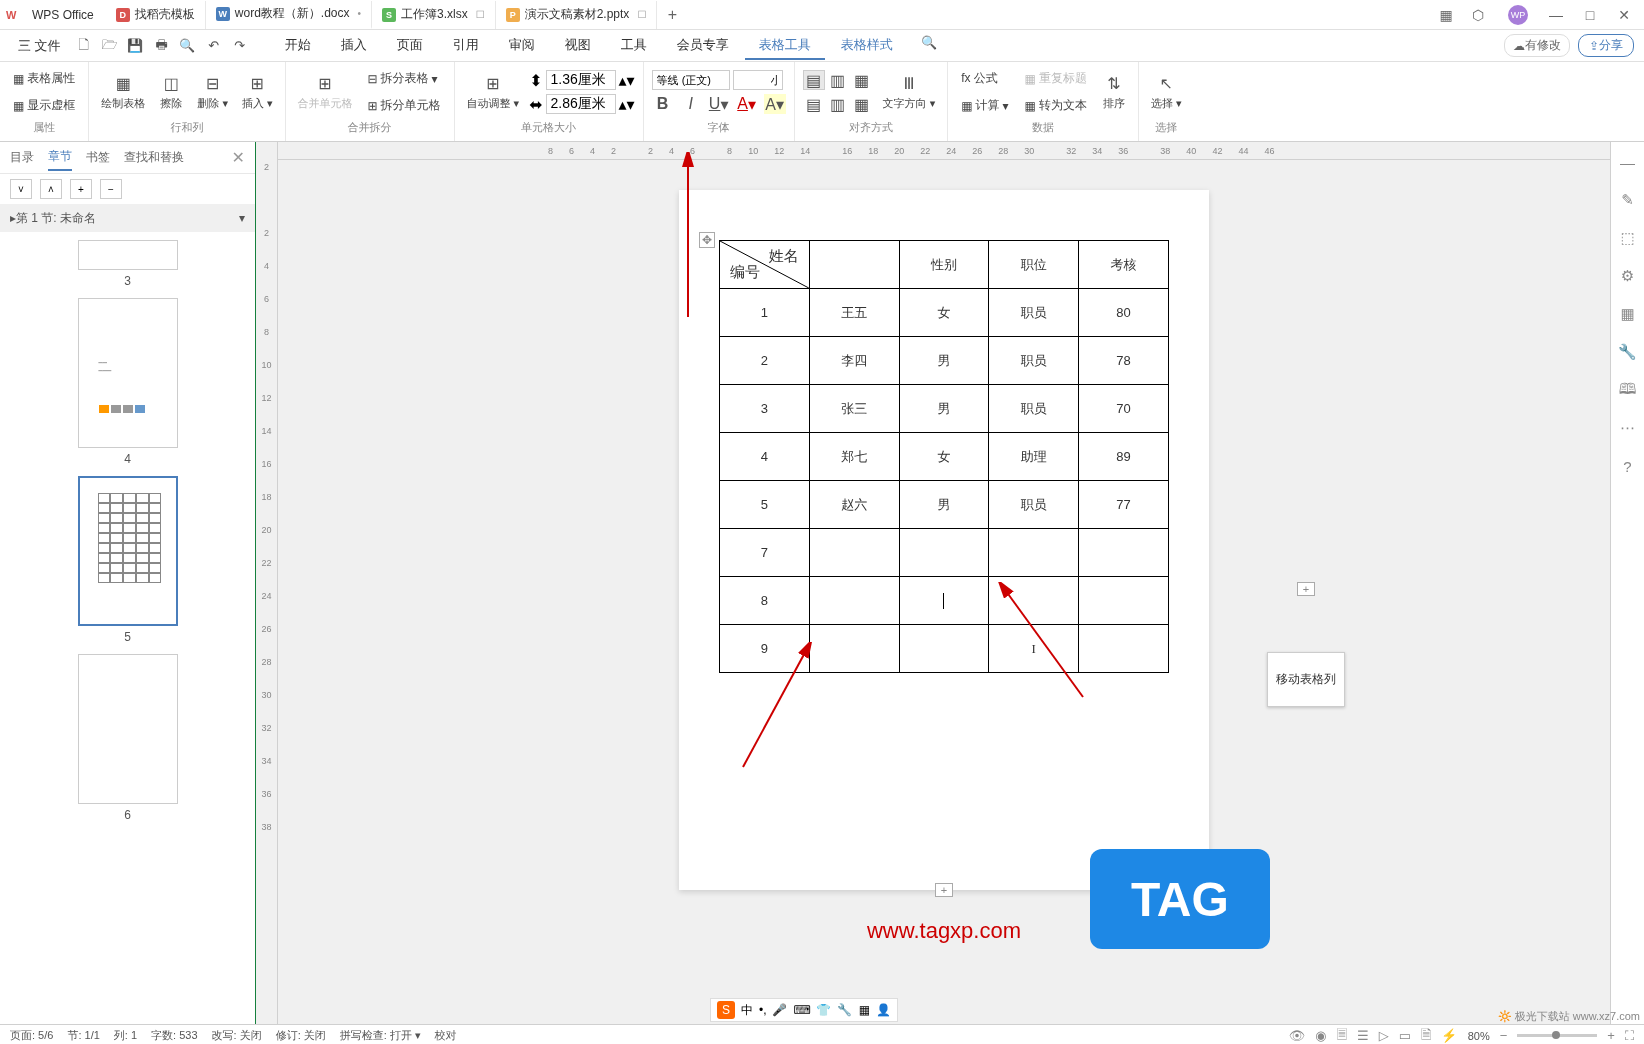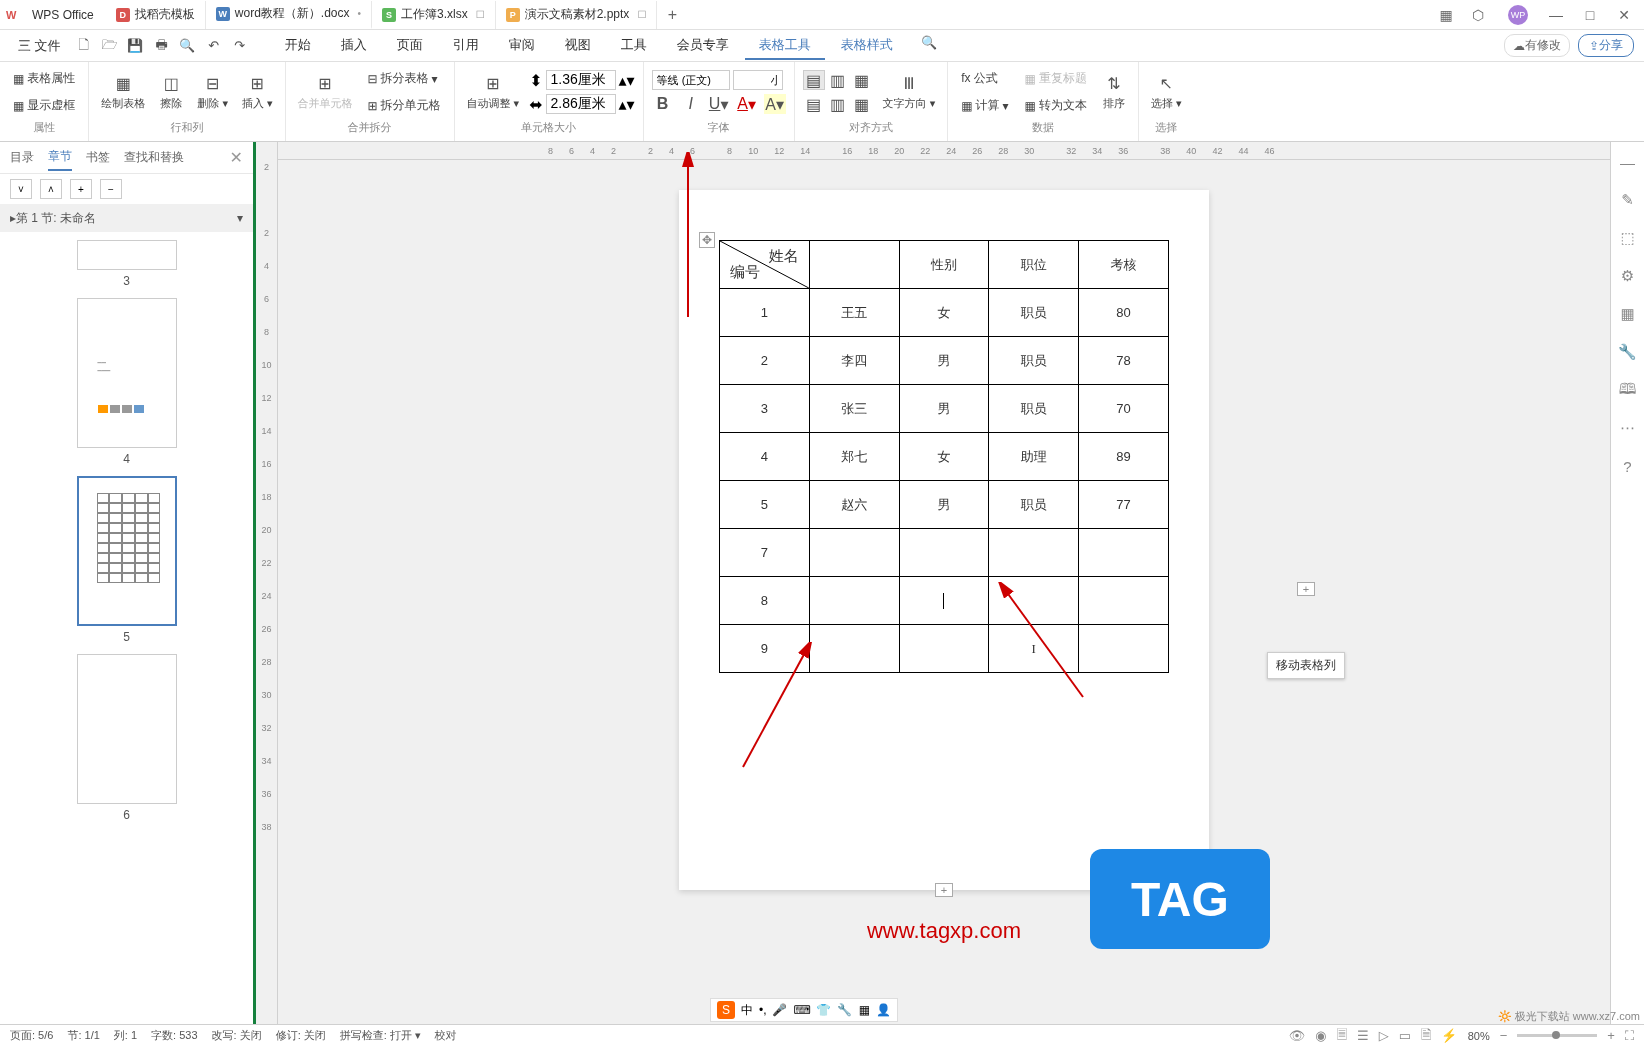--- a/index.html
+++ b/index.html
@@ -49,21 +49,21 @@
 .ribbon-stack-label { font-size: 11px; color: #444; }
 .ribbon-input { width: 70px; height: 20px; border: 1px solid #ccc; font-size: 14px; padding: 0 4px; }
 .ribbon-select { width: 78px; height: 20px; border: 1px solid #ccc; font-size: 11px; padding: 0 4px; background: #fff; }
 .align-btn { width: 22px; height: 20px; display: flex; align-items: center; justify-content: center; color: #555; cursor: pointer; border: 1px solid transparent; }
 .align-btn.active { background: #e8e8e8; border: 1px solid #ccc; }
 
 
 .main-area { display: flex; height: calc(100% - 162px); }
 
 
-.left-panel { width: 256px; background: #fff; border-right: 3px solid #15803d; display: flex; flex-direction: column; }
+.left-panel { width: 256px; background: #fff; border-right: 1px solid #15803d; display: flex; flex-direction: column; }
 .panel-tabs { height: 32px; display: flex; align-items: center; padding: 0 10px; border-bottom: 1px solid #e8e8e8; gap: 14px; }
 .panel-tab { font-size: 12px; color: #666; cursor: pointer; padding: 4px 0; }
 .panel-tab.active { color: #4a7ebb; border-bottom: 2px solid #4a7ebb; }
 .panel-close { margin-left: auto; color: #999; cursor: pointer; }
 .panel-toolbar { height: 30px; display: flex; align-items: center; padding: 0 10px; gap: 8px; }
 .arrow-btn { width: 22px; height: 20px; border: 1px solid #ccc; background: #fff; display: flex; align-items: center; justify-content: center; font-size: 10px; cursor: pointer; }
 .section-header { height: 28px; background: #f0f0f0; display: flex; align-items: center; padding: 0 10px; font-size: 12px; color: #555; cursor: pointer; }
 .thumbnails { flex: 1; overflow: auto; padding: 8px; }
 .thumb { width: 100px; height: 150px; border: 1px solid #ccc; margin: 0 auto 4px; background: #fff; cursor: pointer; position: relative; }
 .thumb.small { height: 30px; margin-bottom: 4px; }
@@ -90,21 +90,21 @@
 .doc-table td { border: 1px solid #000; height: 48px; text-align: center; font-size: 13px; color: #333; vertical-align: middle; }
 .doc-table .header-cell { position: relative; }
 .diag-label { position: absolute; font-size: 15px; }
 .diag-top { top: 6px; right: 10px; }
 .diag-bottom { bottom: 6px; left: 10px; }
 .cursor-bar { display: inline-block; width: 1px; height: 16px; background: #000; vertical-align: middle; }
 
 .table-add-btn { position: absolute; width: 18px; height: 14px; border: 1px solid #aaa; background: #fff; display: flex; align-items: center; justify-content: center; font-size: 11px; color: #888; cursor: pointer; }
 .table-handle { position: absolute; width: 16px; height: 16px; border: 1px solid #aaa; background: #fff; display: flex; align-items: center; justify-content: center; font-size: 12px; color: #888; cursor: move; }
 
-.tooltip-box { position: absolute; background: #fff; border: 1px solid #ccc; padding: 4px 8px; font-size: 12px; color: #333; box-shadow: 0 1px 3px rgba(0,0,0,0.2); }
+.tooltip-box { position: absolute; background: #fff; border: 1px solid #ccc; padding: 18px 8px; font-size: 12px; color: #333; box-shadow: 0 1px 3px rgba(0,0,0,0.2); }
 
 
 .red-arrow { position: absolute; pointer-events: none; }
 
 
 .watermark { position: absolute; bottom: 80px; left: 50%; transform: translateX(-50%); text-align: center; }
 .watermark-title { font-size: 42px; color: #c00; font-weight: bold; }
 .watermark-url { font-size: 22px; color: #c00; }
 .tag-badge { position: absolute; bottom: 75px; right: 340px; width: 180px; height: 100px; background: #1e88e5; border-radius: 12px; display: flex; align-items: center; justify-content: center; color: #fff; font-size: 48px; font-weight: bold; }
 

